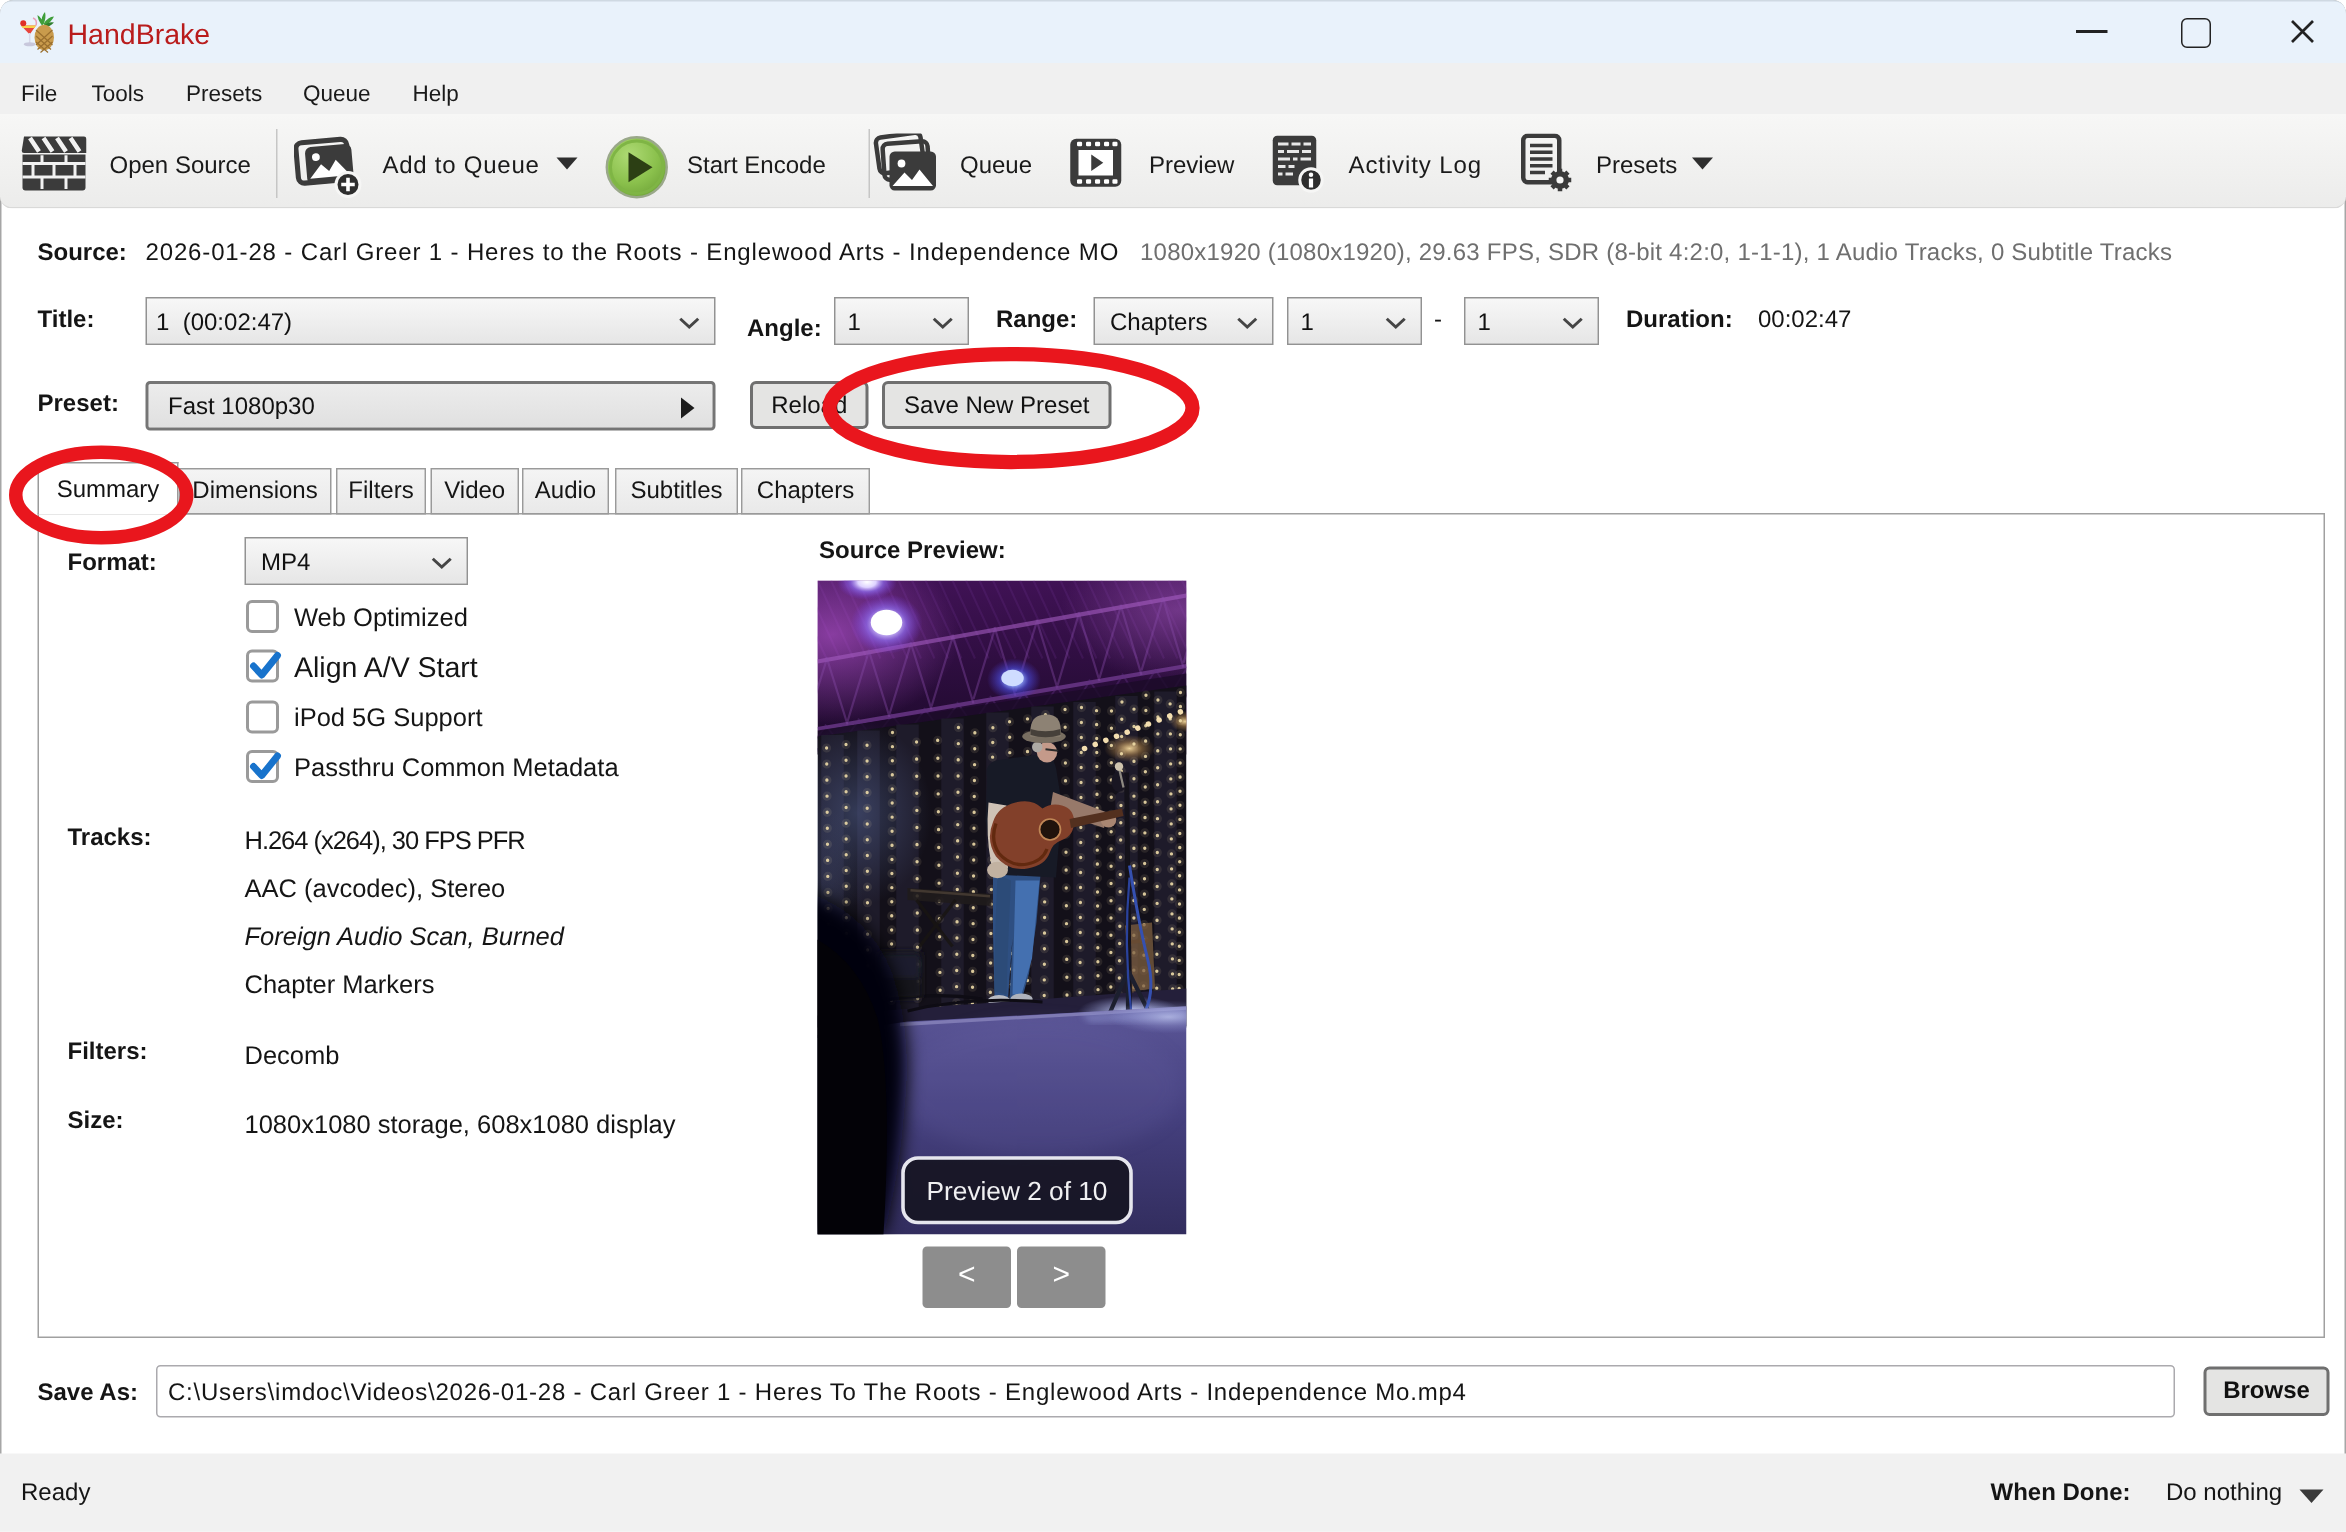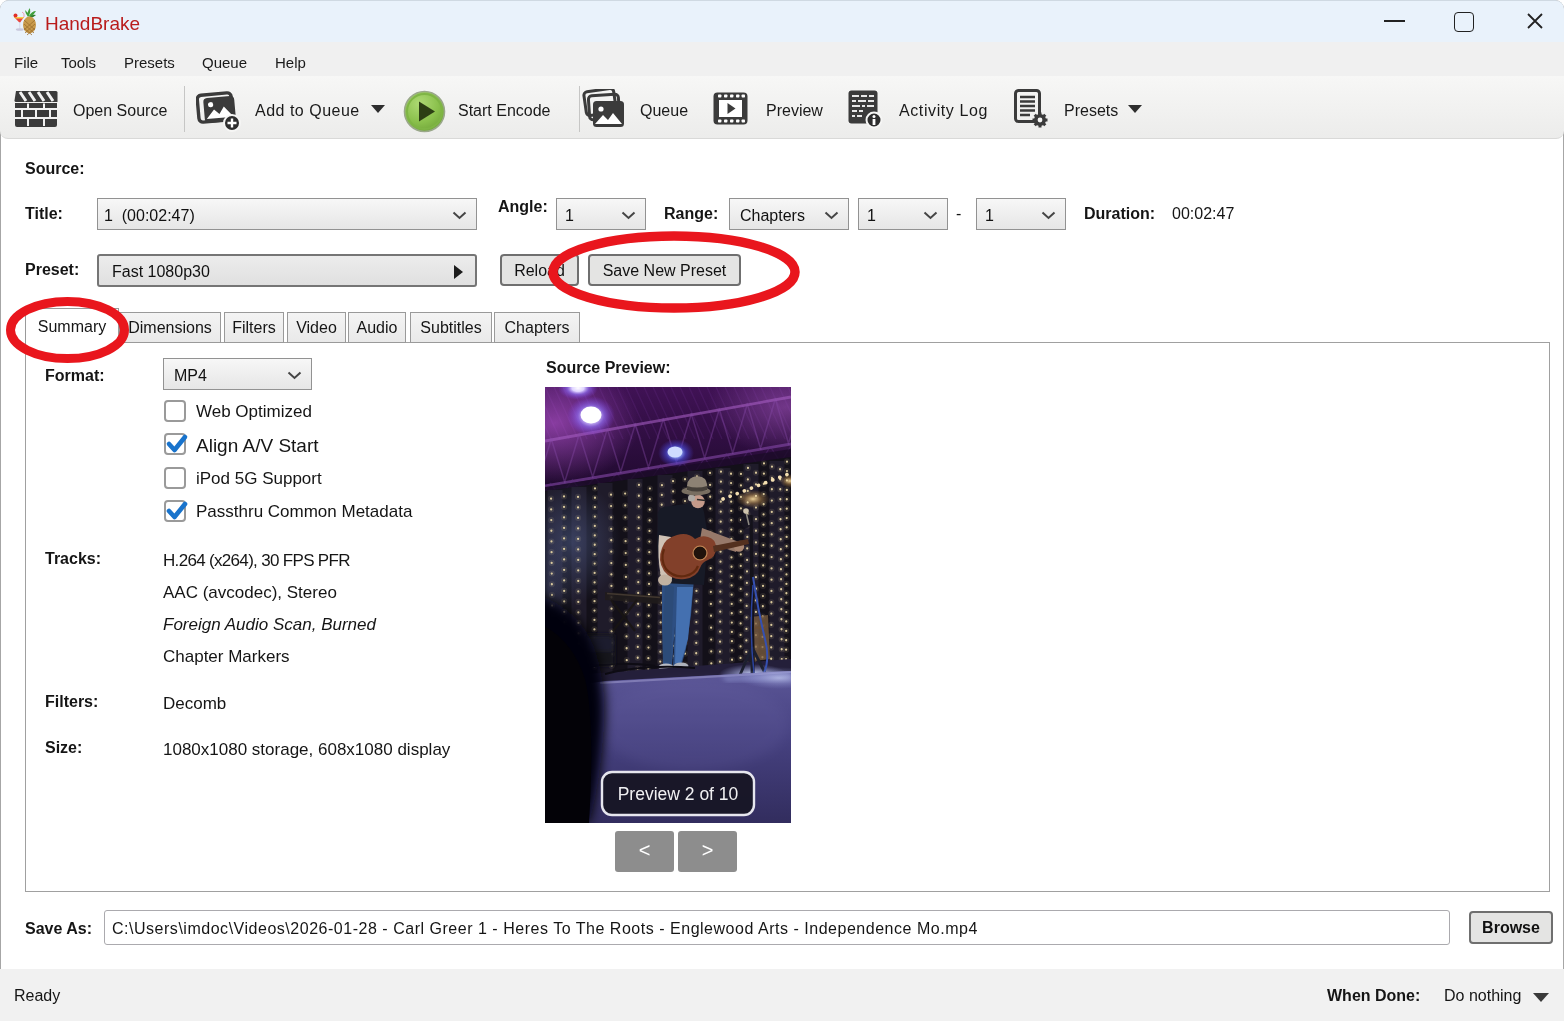--- a/index.html
+++ b/index.html
@@ -171,29 +171,31 @@
     <div class="tbtext" style="left:458px;">Start Encode</div>
     <div class="tbsep" style="left:579px;"></div>
     <div class="tbtext" style="left:640px;">Queue</div>
     <div class="tbtext" style="left:766px;">Preview</div>
     <div class="tbtext" style="left:899px; letter-spacing:0.6px;">Activity Log</div>
     <div class="tbtext" style="left:1064px;">Presets</div>
     <div class="tbarrow" style="left:1128px; top:29px;"></div>
   </div>
 
   <div class="abs t15 b" style="left:25px; top:161px;">Source:</div>
+  <div class="abs t15" style="left:97px; top:161px; letter-spacing:0.57px;">2026-01-28 - Carl Greer 1 - Heres to the Roots - Englewood Arts - Independence MO</div>
+  <div class="abs t15" style="left:760px; top:161px; color:#6f6f6f; letter-spacing:0.15px;">1080x1920 (1080x1920), 29.63 FPS, SDR (8-bit 4:2:0, 1-1-1), 1 Audio Tracks, 0 Subtitle Tracks</div>
 
   <div class="abs t15 b" style="left:25px; top:206px;">Title:</div>
   <div class="combo" style="left:97px; top:198px; width:380px;">
       <span class="ct" style="left:6px;">1&nbsp;&nbsp;(00:02:47)</span>
     <svg class="chev" width="15" height="9" viewBox="0 0 15 9">
         <path d="M1.5 1.5 L7.5 7 L13.5 1.5" stroke="#454545" stroke-width="2" fill="none"></path>
       </svg>
     </div>
-  <div class="abs t15 b" style="left:498px; top:199px;">Angle:</div>
+  <div class="abs t15 b" style="left:498px; top:212px;">Angle:</div>
   <div class="combo" style="left:556px; top:198px; width:90px;">
       <span class="ct">1</span>
     <svg class="chev" width="15" height="9" viewBox="0 0 15 9">
         <path d="M1.5 1.5 L7.5 7 L13.5 1.5" stroke="#454545" stroke-width="2" fill="none"></path>
       </svg>
     </div>
   <div class="abs t15 b" style="left:664px; top:206px;">Range:</div>
   <div class="combo" style="left:729px; top:198px; width:120px;">
       <span class="ct" style="left:10px;">Chapters</span>
     <svg class="chev" width="15" height="9" viewBox="0 0 15 9">

